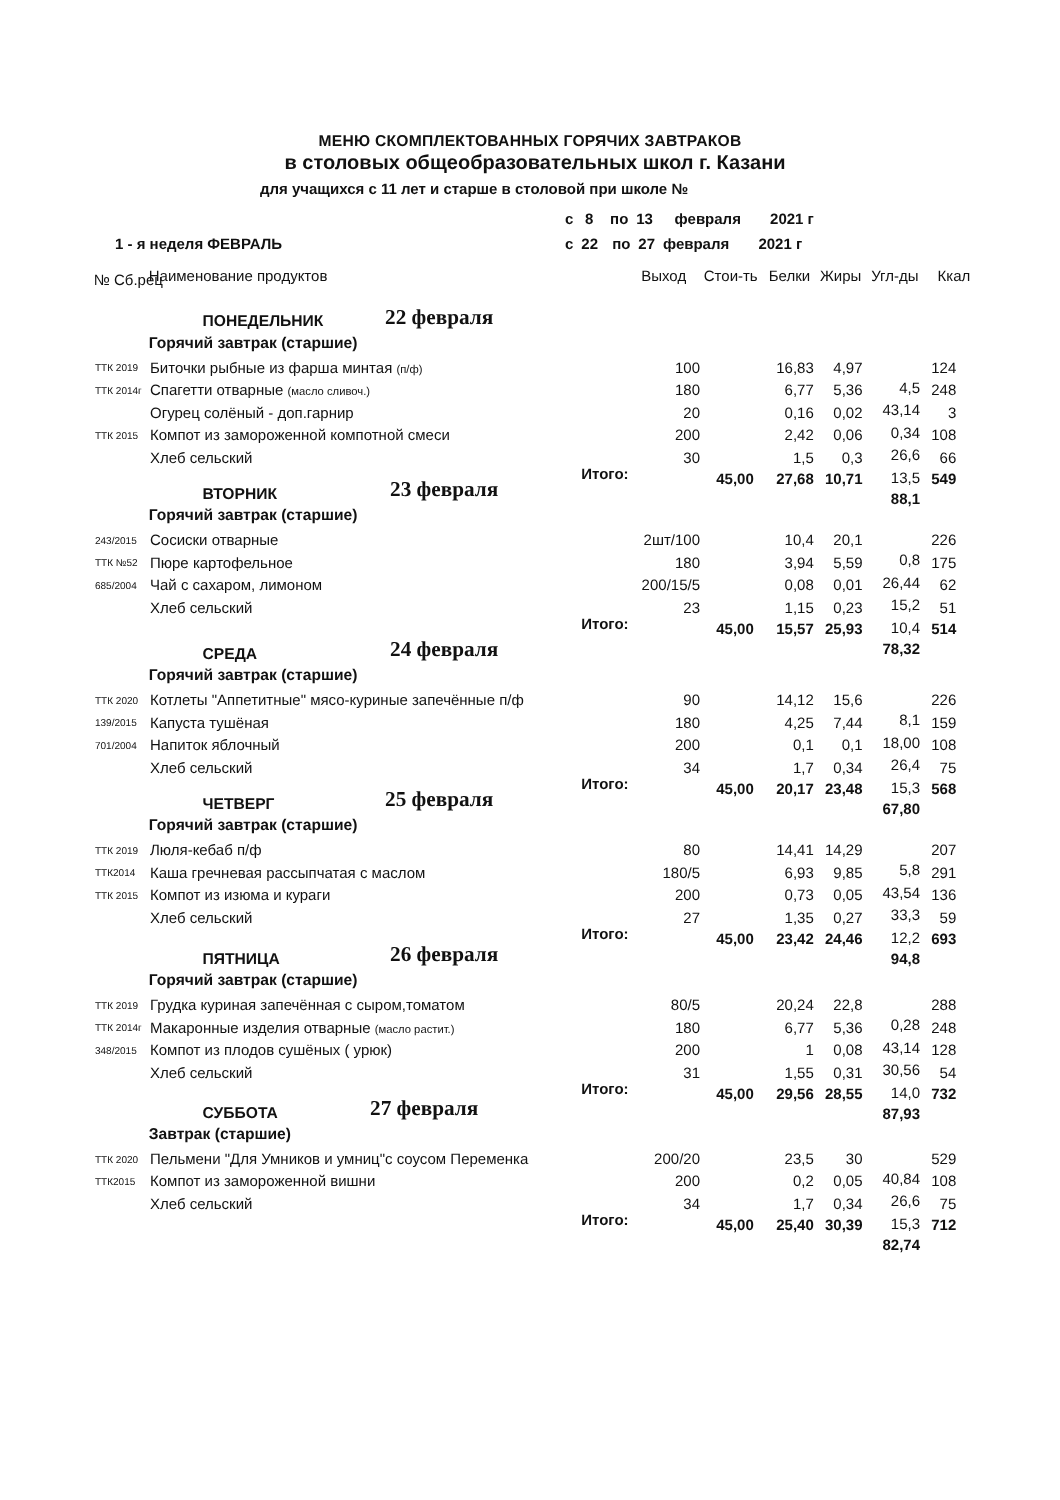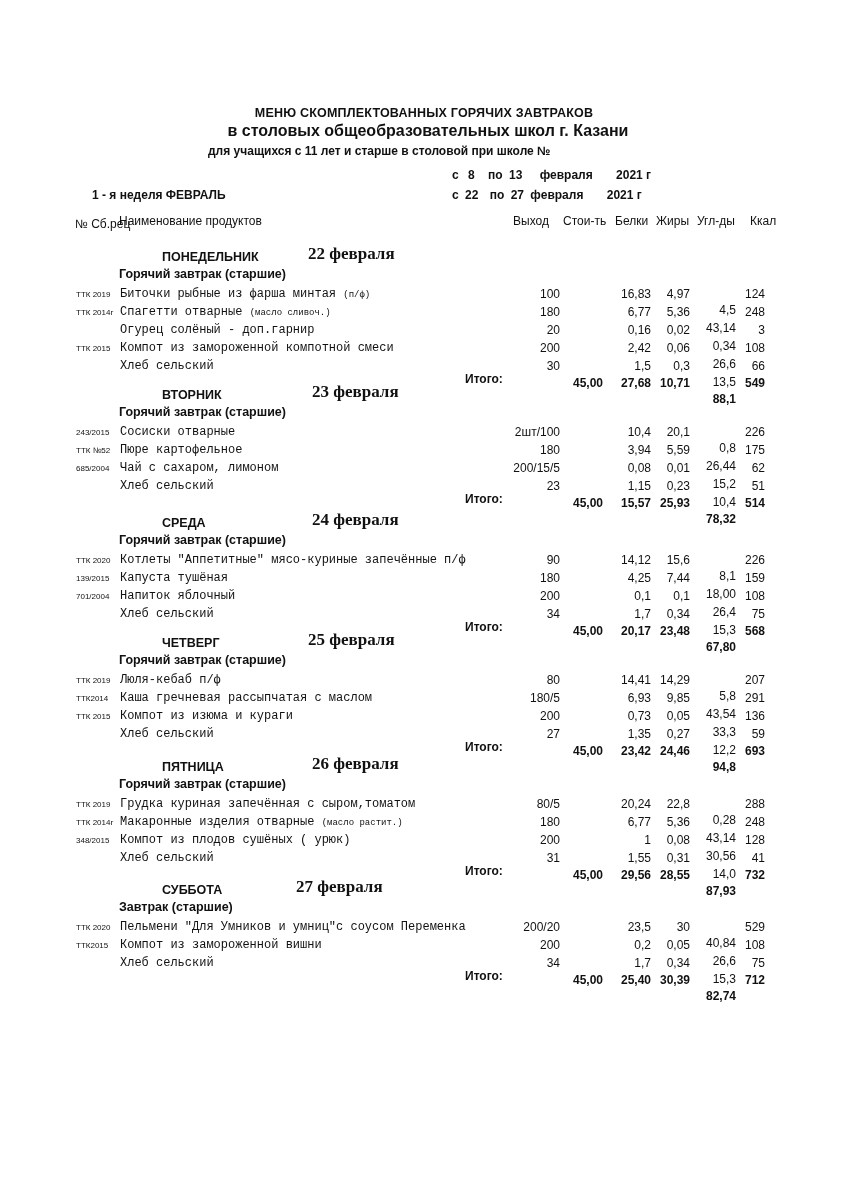--- a/index.html
+++ b/index.html
@@ -10,21 +10,21 @@
   .t3{left:208px;top:144px;font-size:12px;font-weight:bold;}
   .week{left:92px;top:188px;font-size:12px;font-weight:bold;}
   .period{left:452px;font-size:12px;font-weight:bold;}
   .period span{display:inline-block;}
   .colhdr{top:214px;font-size:12px;}
   .dayname{left:119px;font-size:12.5px;font-weight:bold;padding-left:43px;}
   .daydate{font-family:"Liberation Serif",serif;font-size:17px;font-weight:bold;}
   .meal{left:119px;font-size:12.5px;font-weight:bold;}
   .row{left:0;width:848px;height:17px;font-size:12px;}
   .row .code{position:absolute;left:76px;font-size:8px;top:3px;}
-  .row .name{position:absolute;left:120px;font-family:Liberation Mono, monospace;}
+  .row .name{position:absolute;left:120px;}
   .row .name small{font-size:9px;}
   .num{position:absolute;text-align:right;}
   .c-out{left:480px;width:80px;}
   .c-cost{left:555px;width:48px;}
   .c-b{left:605px;width:46px;}
   .c-f{left:650px;width:40px;}
   .c-c{left:690px;width:46px;margin-top:16px;}
   .c-k{left:735px;width:30px;}
   .total{font-weight:bold;}
   .total .lbl{position:absolute;left:465px;}
@@ -303,21 +303,21 @@
         <span class="num c-c">30,56</span>
         <span class="num c-k">128</span>
       </div>
         <div class="abs row" style="top:851px">
         <span class="code"></span>
         <span class="name"><span>Хлеб сельский</span> <small></small></span>
         <span class="num c-out">31</span>
         <span class="num c-b">1,55</span>
         <span class="num c-f">0,31</span>
         <span class="num c-c">14,0</span>
-        <span class="num c-k">41</span>
+        <span class="num c-k">54</span>
       </div>
         <div class="abs row total" style="top:864px">
       <span class="lbl">Итого:</span>
       <span class="num c-cost" style="top: 4px;">45,00</span>
       <span class="num c-b" style="top:4px">29,56</span>
       <span class="num c-f" style="top:4px">28,55</span>
       <span class="num c-c" style="top:4px">87,93</span>
       <span class="num c-k" style="top:4px">732</span>
     </div>
       </div>

